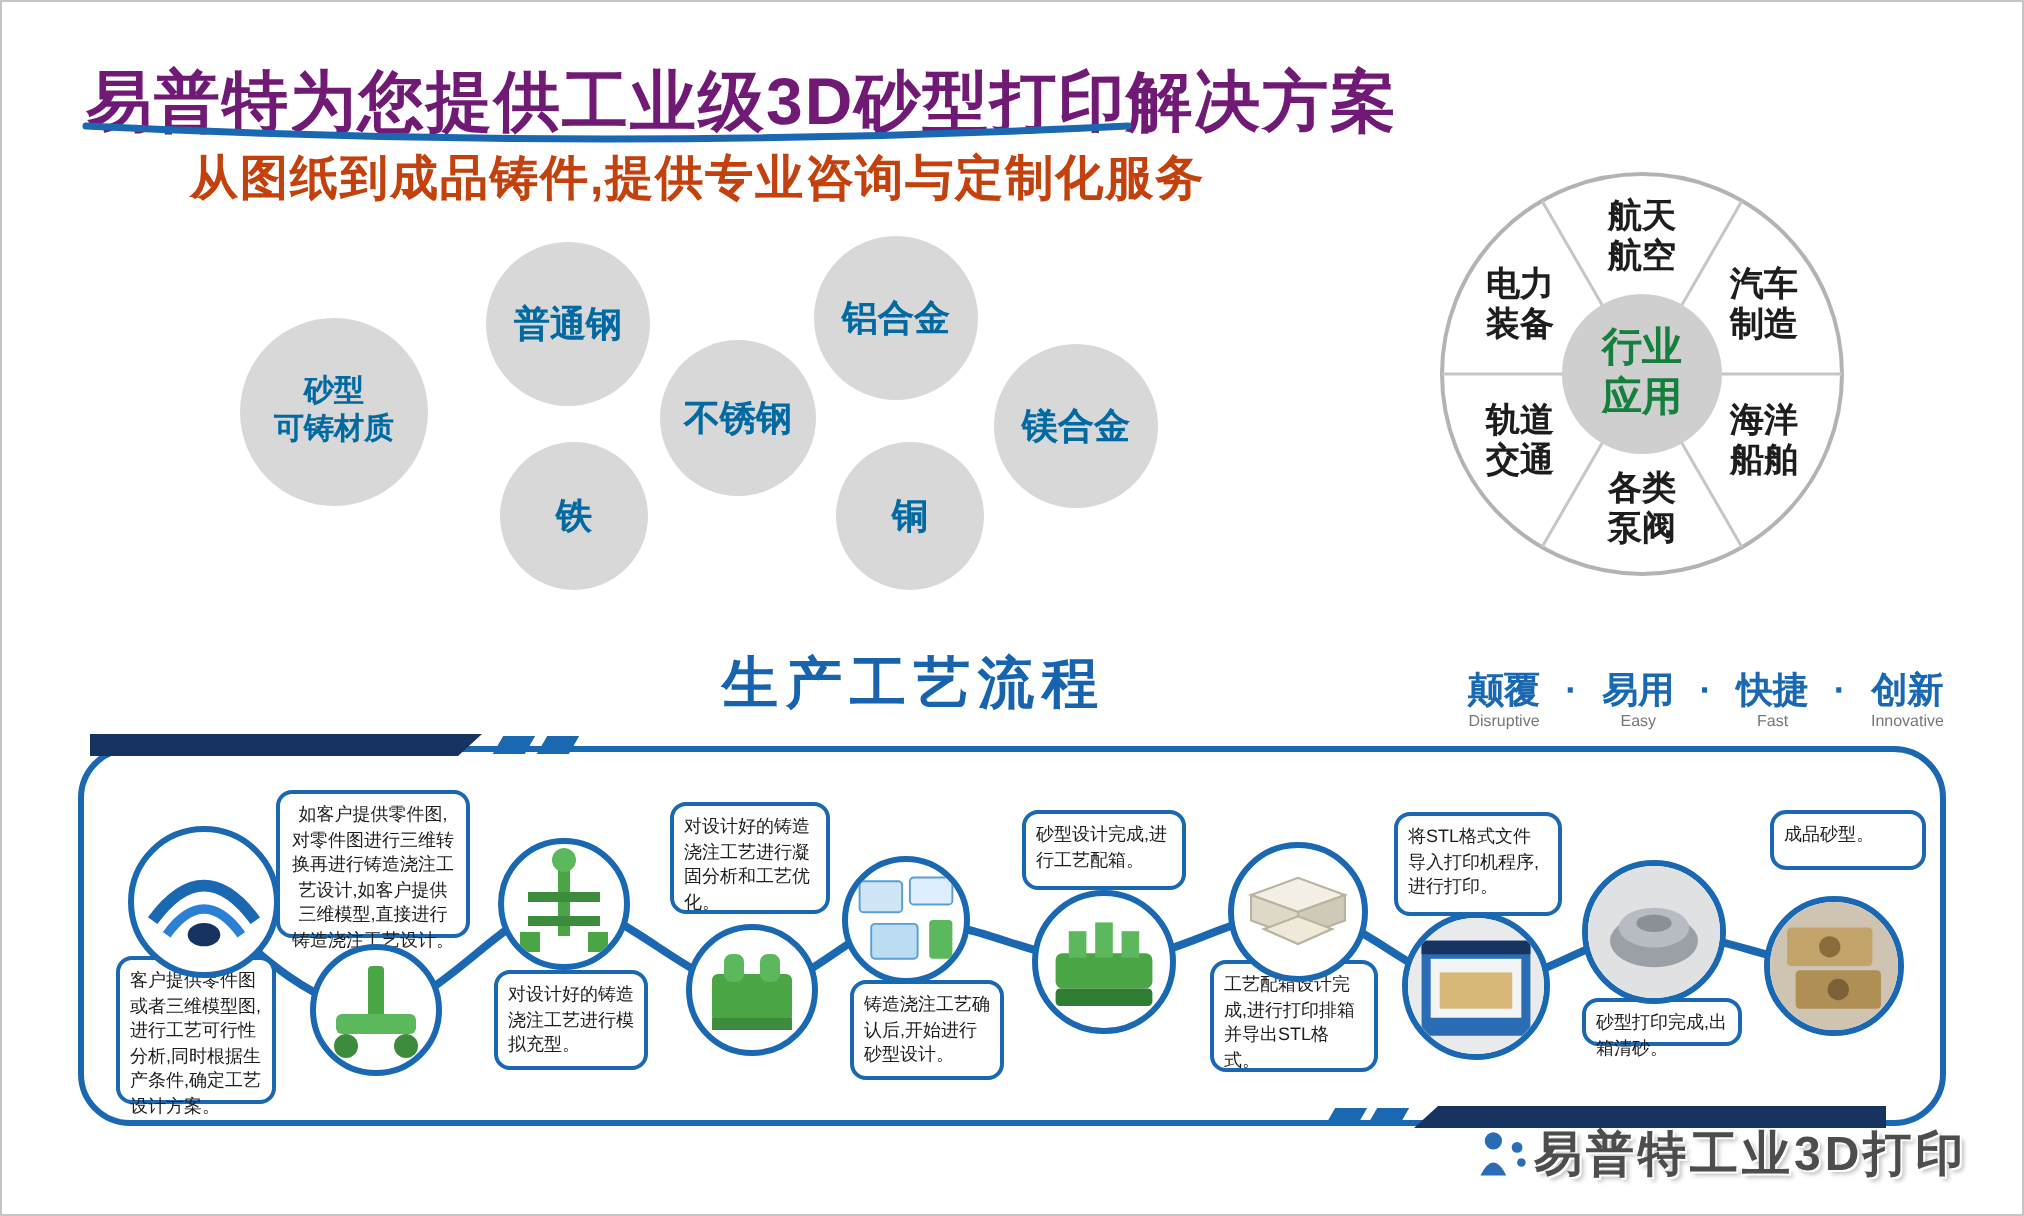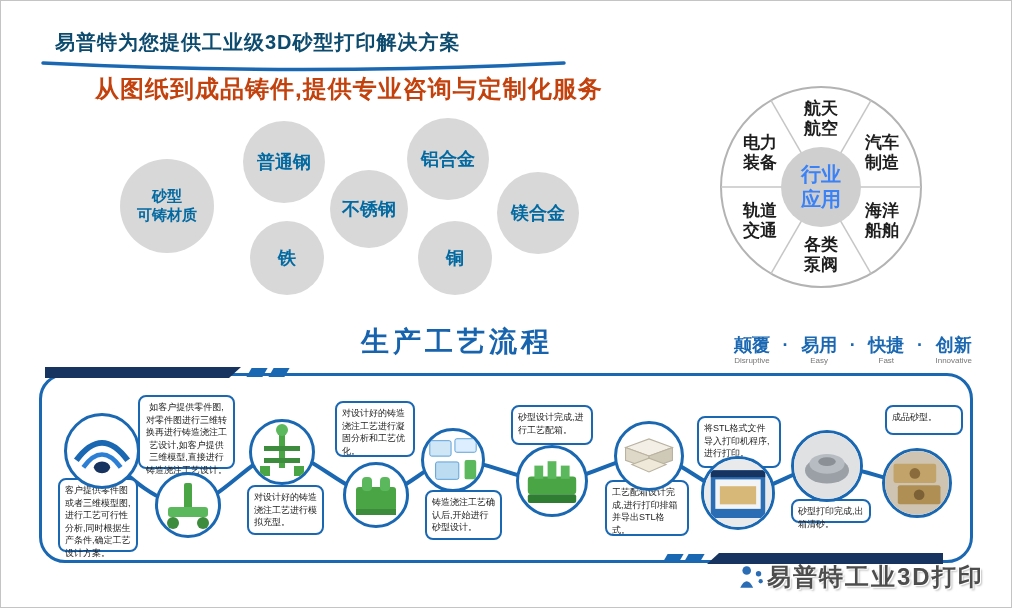--- a/index.html
+++ b/index.html
@@ -1,23 +1,23 @@
 <!DOCTYPE html>
 <html><head>
 <meta charset="utf-8">
 <style>
   *{margin:0;padding:0;box-sizing:border-box}
   body{background:#9a9a9a;font-family:"Liberation Sans","DejaVu Sans",sans-serif;}
   .canvas{position:relative;width:1012px;height:608px;background:#fff;overflow:hidden;border:1px solid #c4c4c4;margin:0 auto;}
   .abs{position:absolute;}
-  .title{left:54px;top:28px;font-size:20px;font-weight:bold;color:#0c4a6e;letter-spacing:1px;}
+  .title{left:42px;top:28px;font-size:33px;font-weight:bold;color:#701a75;letter-spacing:1px;}
   .subtitle{left:94px;top:72px;font-size:24px;font-weight:bold;color:#c2410c;letter-spacing:1px;}
   .mat{border-radius:50%;background:#d8d8d8;display:flex;align-items:center;justify-content:center;text-align:center;font-weight:bold;color:#0369a1;white-space:pre-line;line-height:1.25;}
   .wheel-label{position:absolute;transform:translate(-50%,-50%);text-align:center;font-weight:bold;color:#1d1d1d;white-space:pre-line;font-size:17px;line-height:1.2;}
-  .wheel-center{position:absolute;transform:translate(-50%,-50%);text-align:center;font-weight:bold;color:#3b82f6;white-space:pre-line;font-size:20px;line-height:1.25;}
+  .wheel-center{position:absolute;transform:translate(-50%,-50%);text-align:center;font-weight:bold;color:#15803d;white-space:pre-line;font-size:20px;line-height:1.25;}
   .process-title{left:360px;top:322px;font-size:28px;font-weight:bold;color:#1863ad;letter-spacing:4px;}
   .slogan{left:733px;top:334px;width:238px;display:flex;justify-content:space-between;align-items:flex-start;}
   .slogan-item{text-align:center;}
   .slogan-cn{font-size:18px;font-weight:bold;color:#1a67b2;line-height:20px;}
   .slogan-en{font-size:8px;color:#777;margin-top:1px;}
   .slogan-dot{font-size:18px;font-weight:bold;color:#1a67b2;line-height:20px;}
   .band{left:38px;top:372px;width:934px;height:190px;border:3px solid #1a67b2;border-radius:26px;background:#fff;}
   .navy-bar{background:#17335f;}
   .pg{background:#1a67b2;transform:skewX(-30deg);}
   .step-box{background:#fff;border:2px solid #1a67b2;border-radius:8px;padding:4px 5px;font-size:9px;line-height:1.4;color:#1c1c1c;}
@@ -108,21 +108,21 @@
     <path d="M 63 78 C 90 105 120 132 149 132 C 180 132 215 79 243 79 C 272 79 308 122 337 122 C 365 122 390 87 414 87 C 448 87 480 108 513 108 C 546 108 578 83 610 83 C 642 83 668 120 699 120 C 730 120 758 93 788 93 C 820 93 850 110 878 110" fill="none" stroke="#1a67b2" stroke-width="4" stroke-linecap="round"></path>
   </svg>
 
   <div class="abs step-box" style="left:57px;top:477px;width:80px;height:74px;">客户提供零件图或者三维模型图,进行工艺可行性分析,同时根据生产条件,确定工艺设计方案。</div>
   <div class="abs step-box" style="left:137px;top:394px;width:97px;height:74px;text-align:center;">如客户提供零件图,对零件图进行三维转换再进行铸造浇注工艺设计,如客户提供三维模型,直接进行铸造浇注工艺设计。</div>
   <div class="abs step-box" style="left:246px;top:484px;width:77px;height:50px;">对设计好的铸造浇注工艺进行模拟充型。</div>
   <div class="abs step-box" style="left:334px;top:400px;width:80px;height:56px;">对设计好的铸造浇注工艺进行凝固分析和工艺优化。</div>
   <div class="abs step-box" style="left:424px;top:489px;width:77px;height:50px;">铸造浇注工艺确认后,开始进行砂型设计。</div>
   <div class="abs step-box" style="left:510px;top:404px;width:82px;height:40px;">砂型设计完成,进行工艺配箱。</div>
   <div class="abs step-box" style="left:604px;top:479px;width:84px;height:56px;">工艺配箱设计完成,进行打印排箱并导出STL格式。</div>
-  <div class="abs step-box" style="left:696px;top:415px;width:84px;height:52px;">将STL格式文件导入打印机程序,进行打印。</div>
+  <div class="abs step-box" style="left:696px;top:405px;width:84px;height:52px;">将STL格式文件导入打印机程序,进行打印。</div>
   <div class="abs step-box" style="left:790px;top:498px;width:80px;height:24px;">砂型打印完成,出箱清砂。</div>
   <div class="abs step-box" style="left:884px;top:404px;width:78px;height:30px;">成品砂型。</div>
 
   <div class="abs step-circle" style="left:63px;top:412px;width:76px;height:76px;">
     <svg viewBox="0 0 60 60">
       <path d="M8 38 Q30 8 52 38" fill="none" stroke="#1a67b2" stroke-width="5"></path>
       <path d="M14 44 Q30 22 46 44" fill="none" stroke="#2b7fd4" stroke-width="4"></path>
       <ellipse cx="30" cy="44" rx="7" ry="5" fill="#17335f"></ellipse>
     </svg>
   </div>

